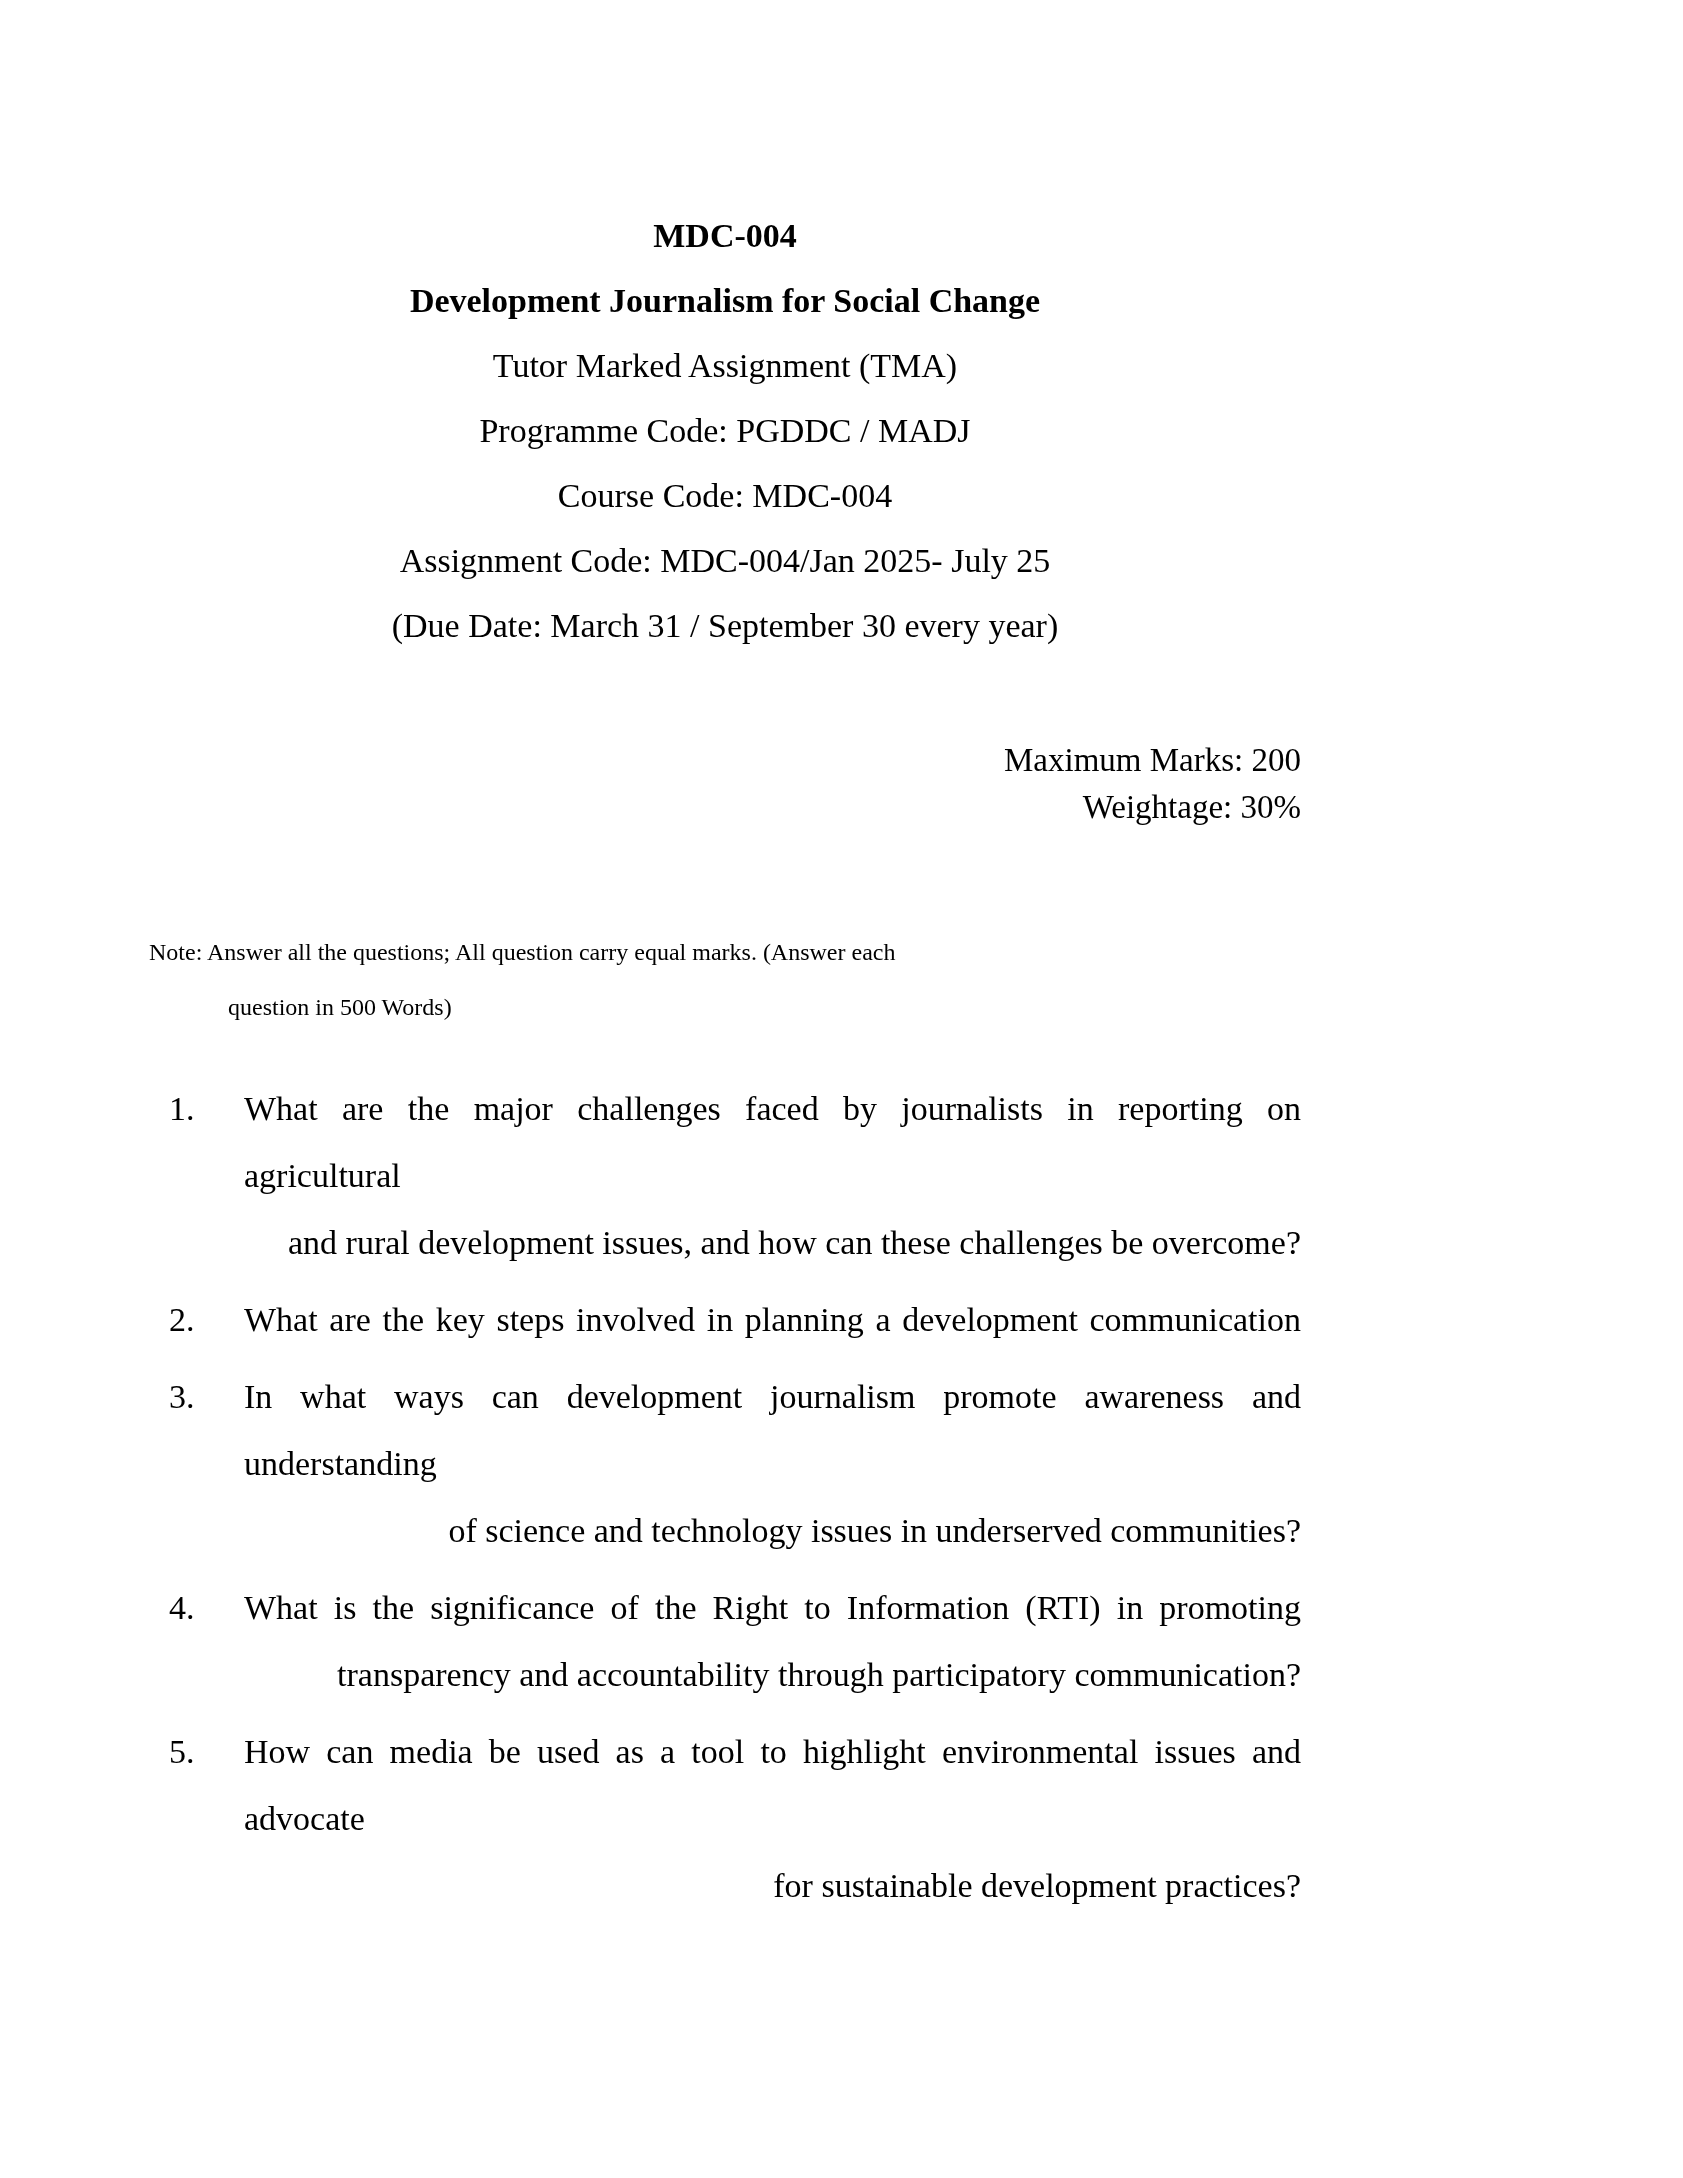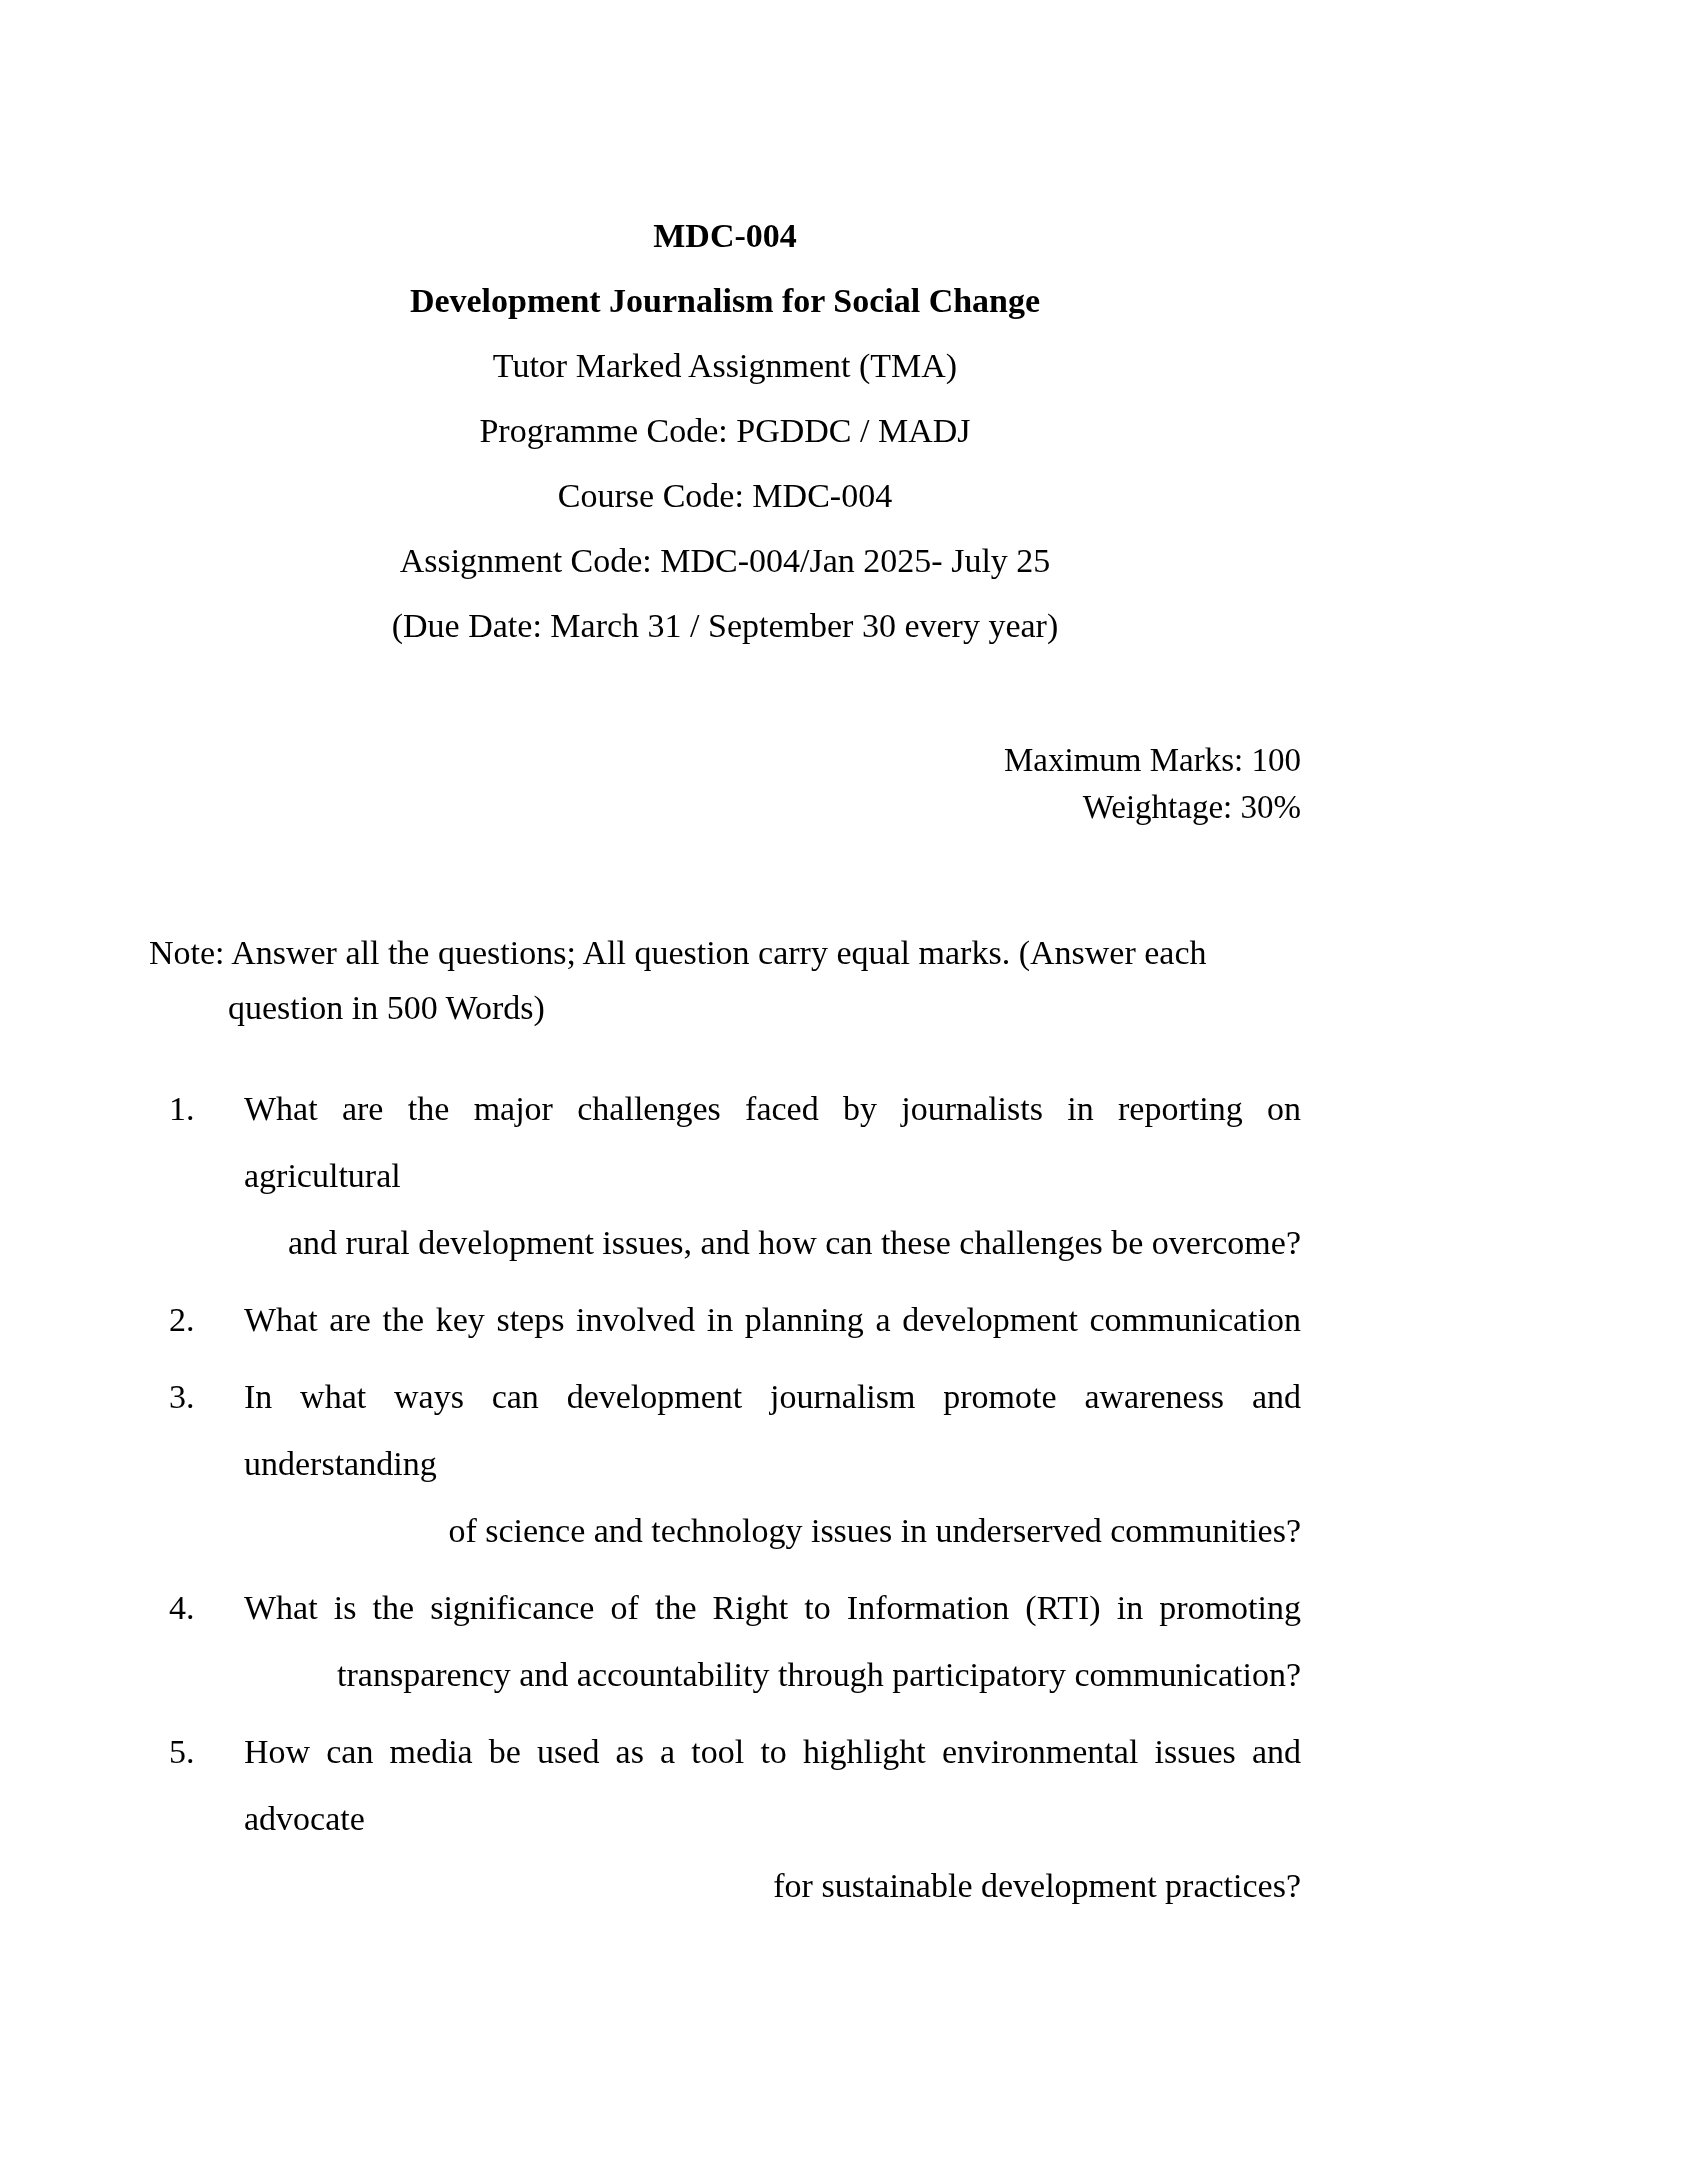--- a/index.html
+++ b/index.html
@@ -29,21 +29,21 @@
     font-weight: bold;
   }
   .marks-block {
     margin-top: 79px;
     text-align: right;
     font-size: 33px;
     line-height: 47px;
   }
   .note-block {
     margin-top: 94px;
-    font-size: 34px;
+    font-size: 24px;
     line-height: 55px;
   }
   .note-line2 {
     padding-left: 79px;
   }
   .questions-block {
     margin-top: 40px;
   }
   .question {
     display: flex;
@@ -79,21 +79,21 @@
     <div class="header-line bold">MDC-004</div>
     <div class="header-line bold">Development Journalism for Social Change</div>
     <div class="header-line">Tutor Marked Assignment (TMA)</div>
     <div class="header-line">Programme Code: PGDDC / MADJ</div>
     <div class="header-line">Course Code: MDC-004</div>
     <div class="header-line">Assignment Code: MDC-004/Jan 2025- July 25</div>
     <div class="header-line">(Due Date: March 31 / September 30 every year)</div>
   </div>
 
   <div class="marks-block">
-    <div>Maximum Marks: 100</div>
+    <div>Maximum Marks: 200</div>
     <div>Weightage: 30%</div>
   </div>
 
   <div class="note-block">
     <div class="note-line1">Note: Answer all the questions; All question carry equal marks. (Answer each</div>
     <div class="note-line2">question in 500 Words)</div>
   </div>
 
   <div class="questions-block">
 

